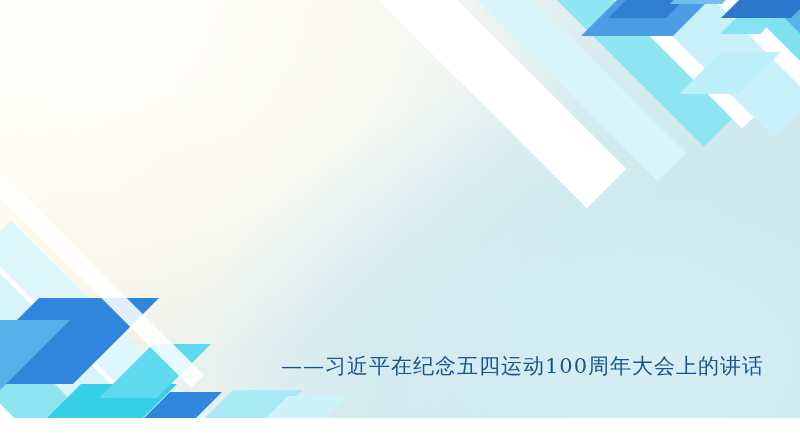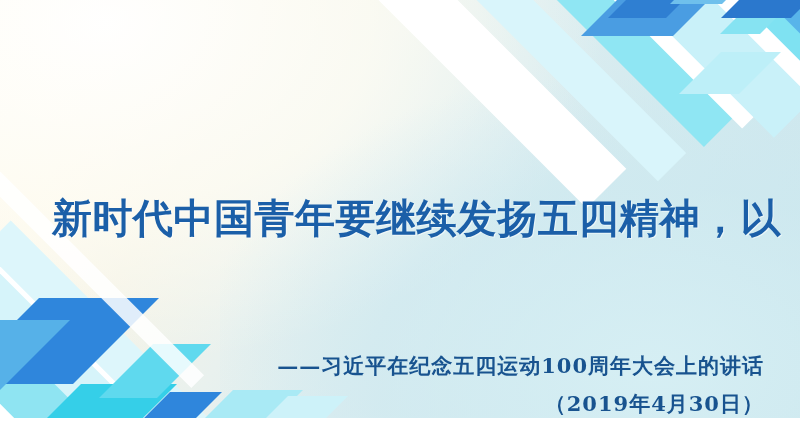--- a/index.html
+++ b/index.html
@@ -52,21 +52,21 @@
     line-height:57px;
     letter-spacing:0.5px;
     white-space:pre;
     text-shadow:1px 1px 0 rgba(255,255,255,.55);
   }
   .headline .ln{display:block;}
   .attrib{
     position:absolute;right:36px;top:352px;
     color:#18538f;
     font-family:"DejaVu Serif","Liberation Serif",serif;
-    font-weight:700;
+    font-weight:400;
     font-size:21px;
     letter-spacing:1px;
     white-space:nowrap;
   }
   .dateline{
     position:absolute;right:36px;top:390px;
     color:#18538f;
     font-family:"DejaVu Serif","Liberation Serif",serif;
     font-weight:700;
     font-size:21px;
@@ -131,21 +131,19 @@
     <div class="par" style="left:126px;top:344px;width:58px;height:54px;background:#5fd9ee;transform:skewX(-45deg);"></div>
     <div class="par" style="left:268px;top:396px;width:60px;height:40px;background:#cdf2f9;transform:skewX(-45deg);"></div>
 
     <div class="band" style="left:72px;top:100px;width:18px;height:330px;background:rgba(255,255,255,.85);transform:rotate(-45deg);"></div>
 
   </div>
 
   <div class="bottom-strip"></div>
 
   <div class="headline">
-    <span class="ln">新时代中国青年要继续发扬五四精神，以</span>
     
     
   </div>
 
   <div class="attrib">——习近平在纪念五四运动100周年大会上的讲话</div>
-  <div class="dateline">（2019年4月30日）</div>
 
 </div>
 
 </body></html>

